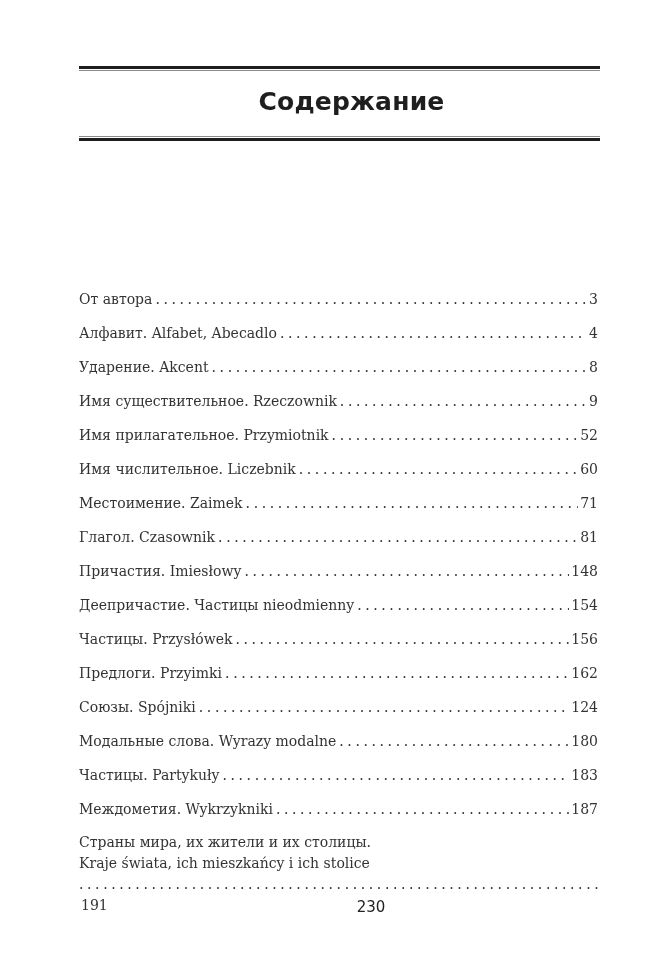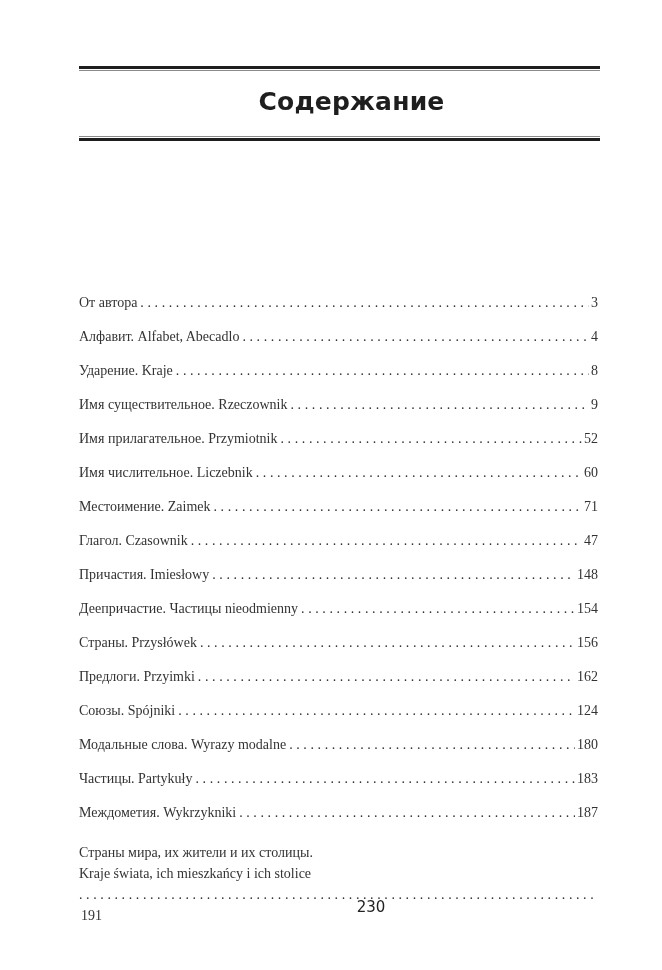--- a/index.html
+++ b/index.html
@@ -43,43 +43,42 @@
       position: absolute;
       top: 286px;
       left: 79px;
       width: 519px;
       font-family: "DejaVu Serif", serif;
       font-size: 14px;
       color: #333333;
     }
     .toc-entry {
       display: flex;
-      align-items: center;
+      align-items: flex-start;
       height: 34px;
       line-height: 26px;
       white-space: nowrap;
       overflow: hidden;
-      font-family: Liberation Serif, serif;
     }
     .toc-entry .label { flex: 0 0 auto; padding-right: 3px; }
     .toc-entry .leader {
       flex: 1 1 auto;
       overflow: hidden;
       letter-spacing: 3.6px;
       color: #333;
     }
     .toc-entry .leader::before {
       content: "........................................................................................................................................";
     }
     .toc-entry .page { flex: 0 0 auto; padding-left: 2px; text-align: right; }
 
     .toc-entry.multi {
       height: auto;
       display: block;
-      margin-top: 12px;
+      margin-top: 2px;
     }
     .toc-entry.multi .line1 { display: block; line-height: 21px; }
     .toc-entry.multi .line2 { display: flex; align-items: baseline; line-height: 21px; flex-direction: column; }
 
     .page-number {
       position: absolute;
       top: 898px;
       left: 0;
       width: 662px;
       text-align: center;
@@ -111,21 +110,21 @@
     <span class="label">От автора</span>
     <span class="leader"></span>
     <span class="page">3</span>
   </div>
   <div class="toc-entry">
     <span class="label">Алфавит. Alfabet, Abecadlo</span>
     <span class="leader"></span>
     <span class="page">4</span>
   </div>
   <div class="toc-entry">
-    <span class="label">Ударение. Kraje</span>
+    <span class="label">Ударение. Akcent</span>
     <span class="leader"></span>
     <span class="page">8</span>
   </div>
   <div class="toc-entry">
     <span class="label">Имя существительное. Rzeczownik</span>
     <span class="leader"></span>
     <span class="page">9</span>
   </div>
   <div class="toc-entry">
     <span class="label">Имя прилагательное. Przymiotnik</span>
@@ -138,34 +137,34 @@
     <span class="page">60</span>
   </div>
   <div class="toc-entry">
     <span class="label">Местоимение. Zaimek</span>
     <span class="leader"></span>
     <span class="page">71</span>
   </div>
   <div class="toc-entry">
     <span class="label">Глагол. Czasownik</span>
     <span class="leader"></span>
-    <span class="page">47</span>
+    <span class="page">81</span>
   </div>
   <div class="toc-entry">
     <span class="label">Причастия. Imiesłowy</span>
     <span class="leader"></span>
     <span class="page">148</span>
   </div>
   <div class="toc-entry">
     <span class="label">Деепричастие. Частицы nieodmienny</span>
     <span class="leader"></span>
     <span class="page">154</span>
   </div>
   <div class="toc-entry">
-    <span class="label">Страны. Przysłówek</span>
+    <span class="label">Частицы. Przysłówek</span>
     <span class="leader"></span>
     <span class="page">156</span>
   </div>
   <div class="toc-entry">
     <span class="label">Предлоги. Przyimki</span>
     <span class="leader"></span>
     <span class="page">162</span>
   </div>
   <div class="toc-entry">
     <span class="label">Союзы. Spójniki</span>

